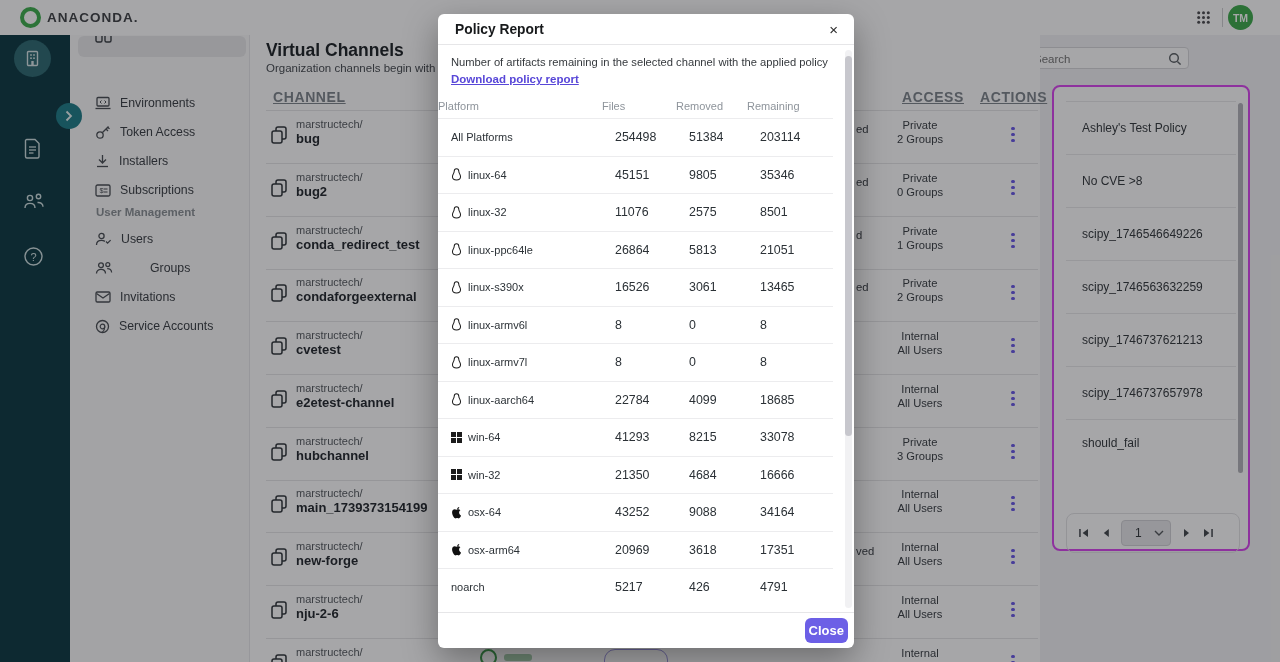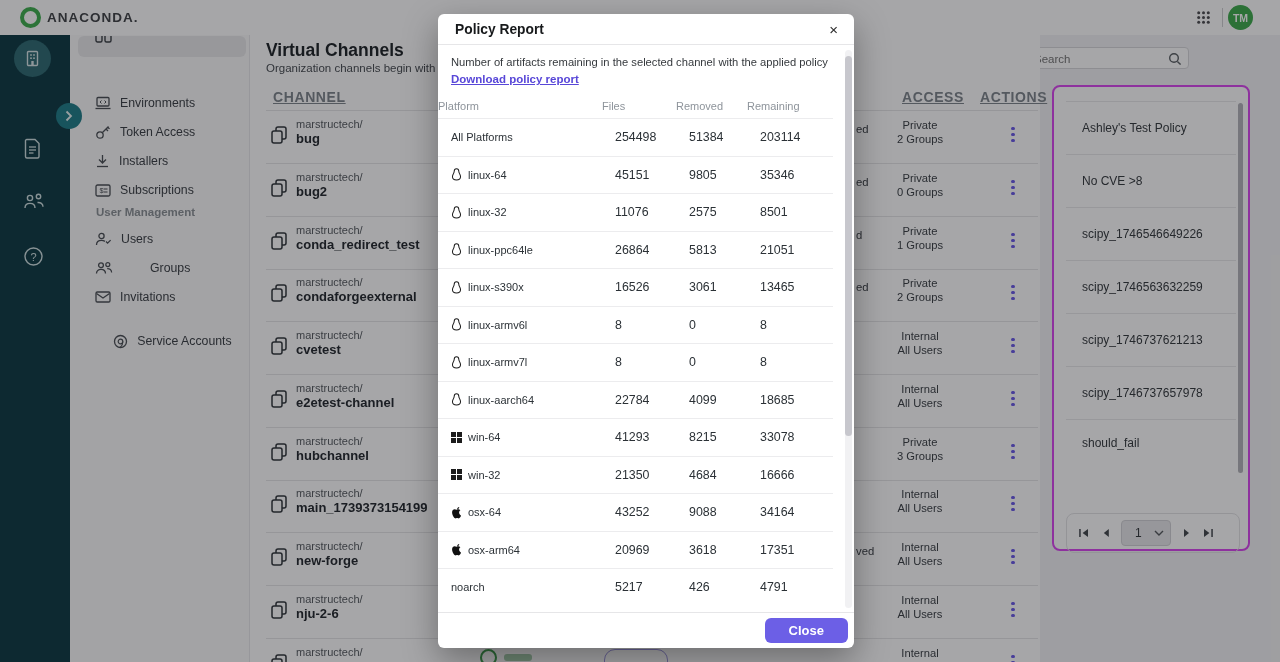--- a/index.html
+++ b/index.html
@@ -85,21 +85,21 @@
            font-size:11px;color:#8e949b;}
   .pt-rows{position:absolute;left:0;top:104px;width:395px;}
   .prow{display:grid;grid-template-columns:164px 74px 71px 1fr;align-items:center;height:37.5px;
         border-top:1px solid #ececee;padding-left:13px;box-sizing:border-box;
         font-size:12.4px;color:#2b3136;}
   .prow .plat{display:flex;align-items:center;gap:6px;font-size:11px;color:#2c3237;}
   .m-scroll{position:absolute;left:407px;top:36px;width:7px;height:558px;background:#f1f1f3;border-radius:4px;}
   .m-thumb{position:absolute;left:0;top:6px;width:7px;height:380px;background:#c7c7cd;border-radius:4px;}
   .m-fdiv{position:absolute;left:0;top:598px;width:416px;height:1px;background:#e6e6e8;}
   .m-close{position:absolute;right:6px;top:604px;background:#6c5fe6;color:#fff;border:0;border-radius:6px;
-           font-size:13px;font-weight:bold;padding:5px 24px;cursor:pointer;font-family:inherit;}
+           font-size:13px;font-weight:bold;padding:5px 4px;cursor:pointer;font-family:inherit;}
   svg{display:block;}
 </style>
 </head>
 <body>
 
 <div class="topbar">
   <div class="logo">
     <div class="logo-ring"></div>
     <span class="logo-word">ANACONDA.</span>
   </div>
@@ -223,21 +223,21 @@
     </svg>
     <span class="lbl">Groups</span>
   </div>
   <div class="sbitem" style="top:249px;">
     <svg width="16" height="12" viewBox="0 0 16 12">
       <rect x="1" y="1" width="14" height="10" rx="1.3" fill="none" stroke="#4a4f54" stroke-width="1.3"></rect>
       <path d="M1.5 2.5 8 7l6.5-4.5" fill="none" stroke="#4a4f54" stroke-width="1.3"></path>
     </svg>
     <span class="lbl">Invitations</span>
   </div>
-  <div class="sbitem" style="top:293px;justify-content:center;">
+  <div class="sbitem" style="top:278px;">
     <svg width="15" height="15" viewBox="0 0 15 15">
       <circle cx="7.5" cy="7.5" r="6" fill="none" stroke="#4a4f54" stroke-width="1.3"></circle>
       <circle cx="7.5" cy="7.5" r="2.3" fill="none" stroke="#4a4f54" stroke-width="1.2"></circle>
       <path d="M9.8 7.5c0 3-1 4.6-2.6 5.9" fill="none" stroke="#4a4f54" stroke-width="1.2"></path>
     </svg>
     <span class="lbl">Service Accounts</span>
   </div>
 </div>
 
 <div class="main">

